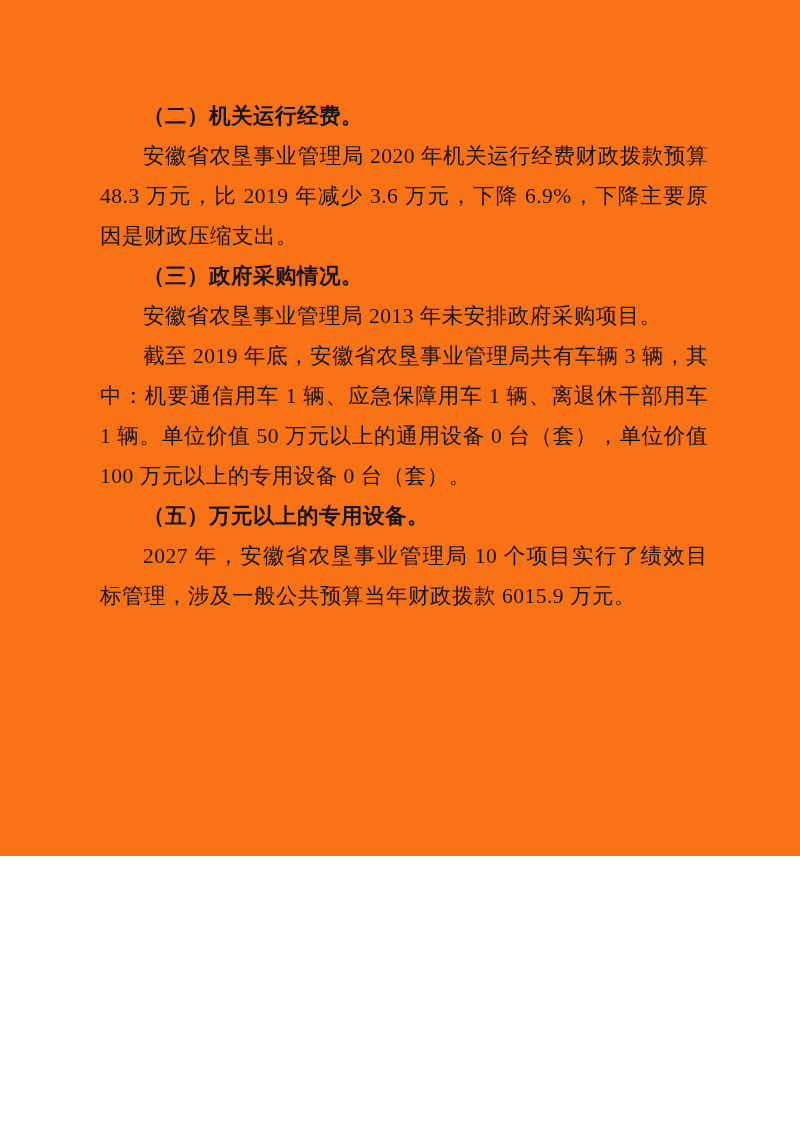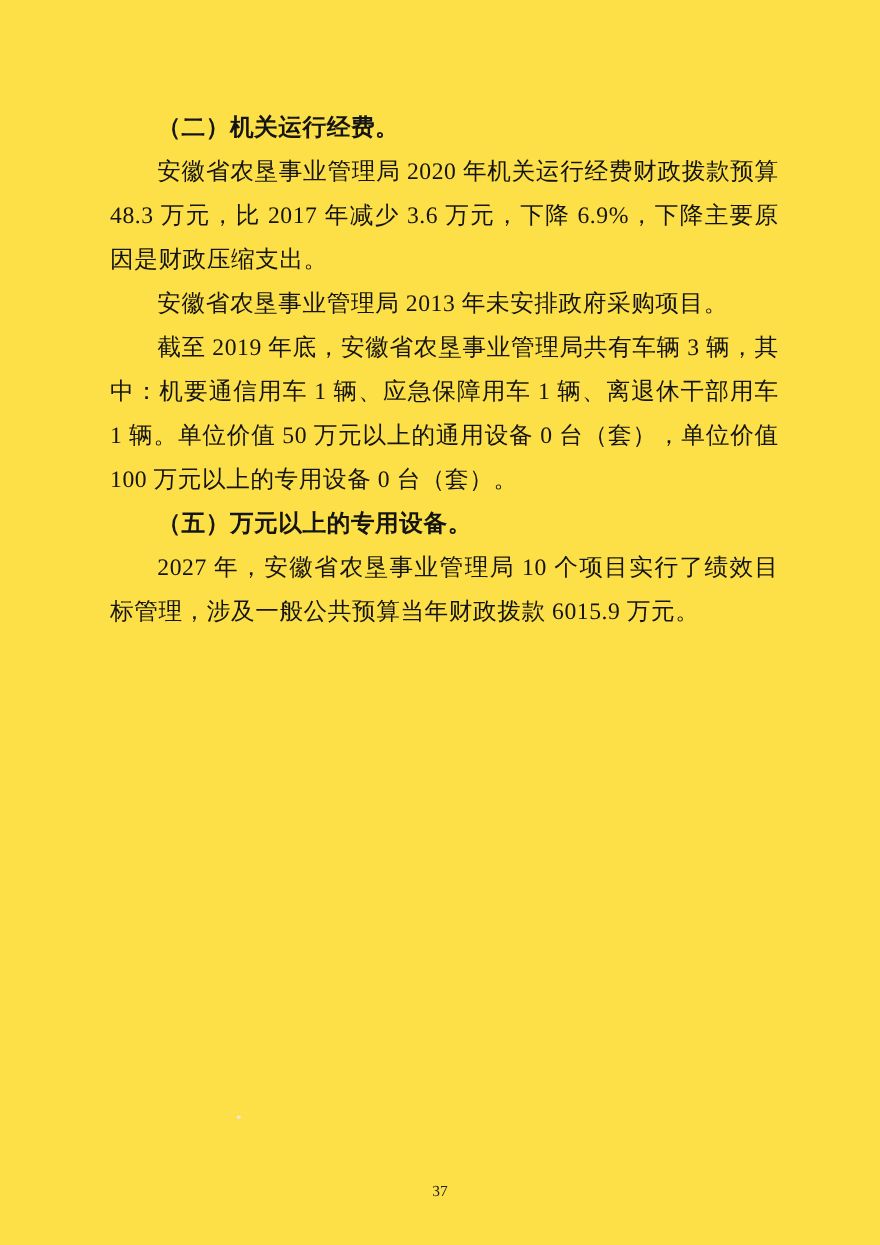--- a/index.html
+++ b/index.html
@@ -3,22 +3,22 @@
 <meta charset="utf-8">
 <style>
   html, body {
     margin: 0;
     padding: 0;
     background: #ffffff;
   }
   .page {
     position: relative;
     width: 800px;
-    height: 1132px;
-    background: #fde047;
+    height: 856px;
+    background: #f97316;
     overflow: hidden;
     font-family: "Liberation Serif", "DejaVu Serif", serif;
     color: #141414;
   }
   .content {
     position: absolute;
     left: 100px;
     top: 96px;
     width: 608px;
   }
@@ -56,21 +56,22 @@
     background: #e9e9e9;
     border-radius: 50%;
   }
 </style>
 </head>
 <body>
 
 <div class="page">
   <div class="content">
     <p class="heading">（二）机关运行经费。</p>
-    <p class="para">安徽省农垦事业管理局 2020 年机关运行经费财政拨款预算 48.3 万元，比 2017 年减少 3.6 万元，下降 6.9%，下降主要原因是财政压缩支出。</p>
+    <p class="para">安徽省农垦事业管理局 2020 年机关运行经费财政拨款预算 48.3 万元，比 2019 年减少 3.6 万元，下降 6.9%，下降主要原因是财政压缩支出。</p>
+    <p class="heading">（三）政府采购情况。</p>
     <p class="para">安徽省农垦事业管理局 2013 年未安排政府采购项目。</p>
     <p class="para">截至 2019 年底，安徽省农垦事业管理局共有车辆 3 辆，其中：机要通信用车 1 辆、应急保障用车 1 辆、离退休干部用车 1 辆。单位价值 50 万元以上的通用设备 0 台（套），单位价值 100 万元以上的专用设备 0 台（套）。</p>
     <p class="heading">（五）万元以上的专用设备。</p>
     <p class="para">2027 年，安徽省农垦事业管理局 10 个项目实行了绩效目标管理，涉及一般公共预算当年财政拨款 6015.9 万元。</p>
   </div>
   <div class="scan-speck"></div>
   <div class="page-number">37</div>
 </div>
 
 </body></html>

